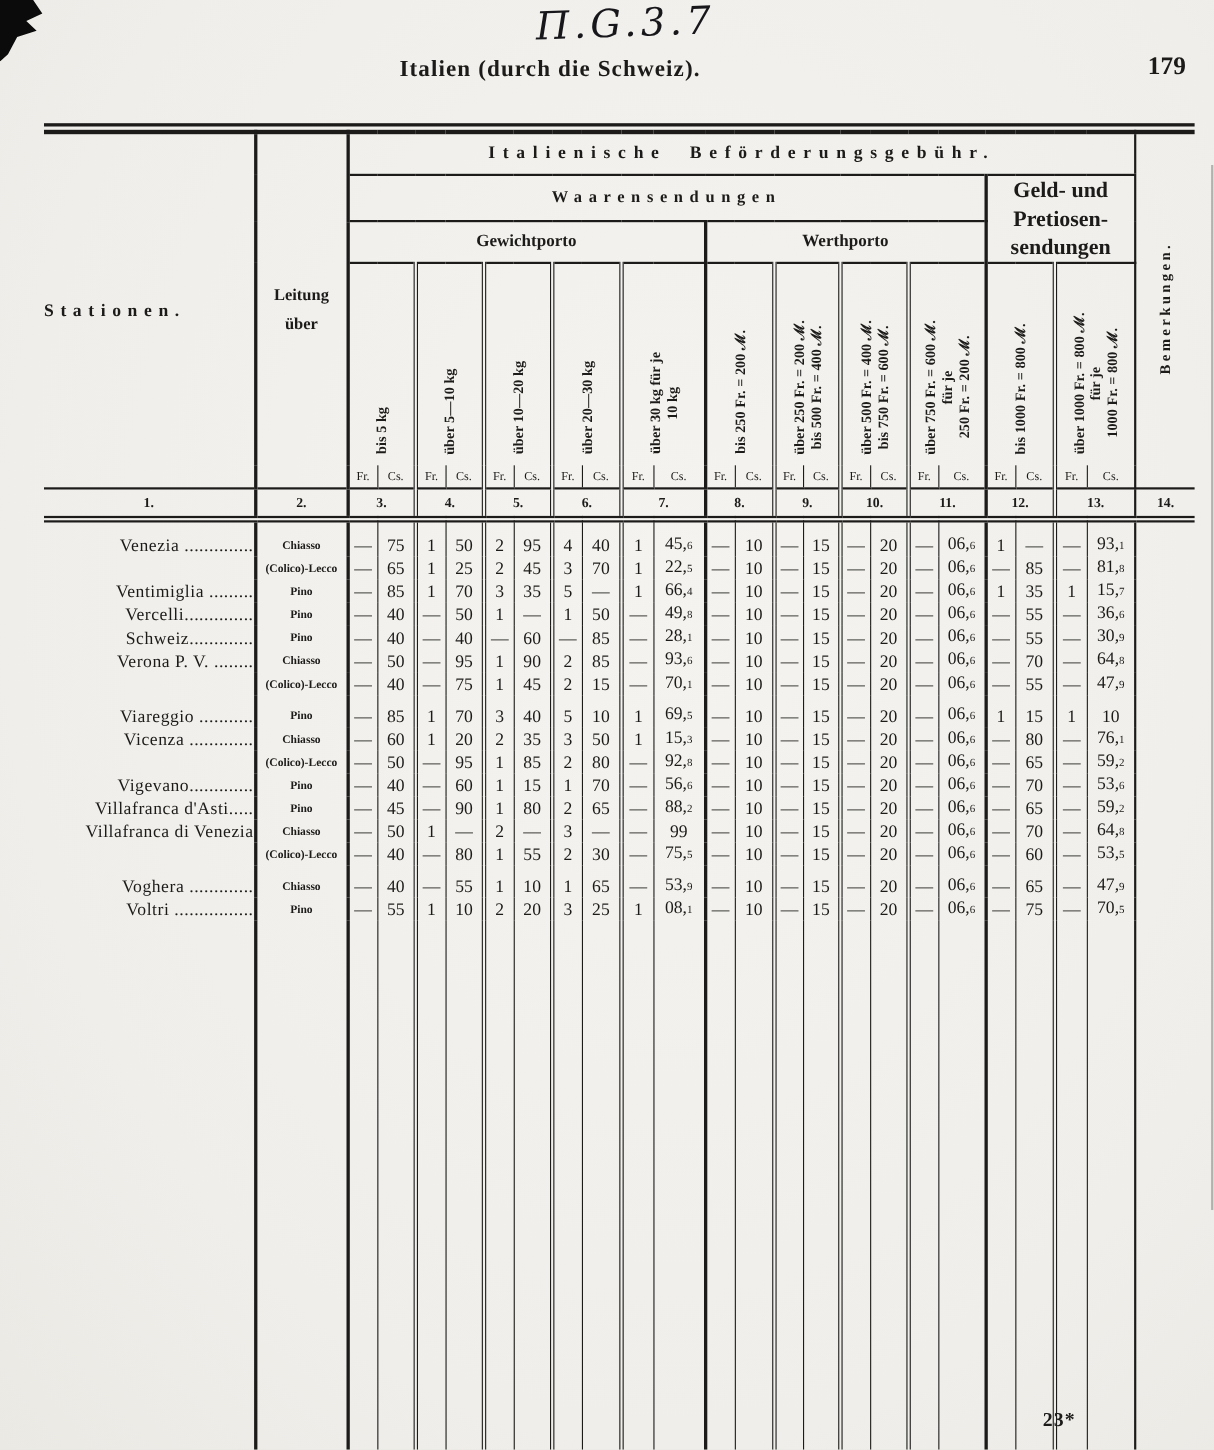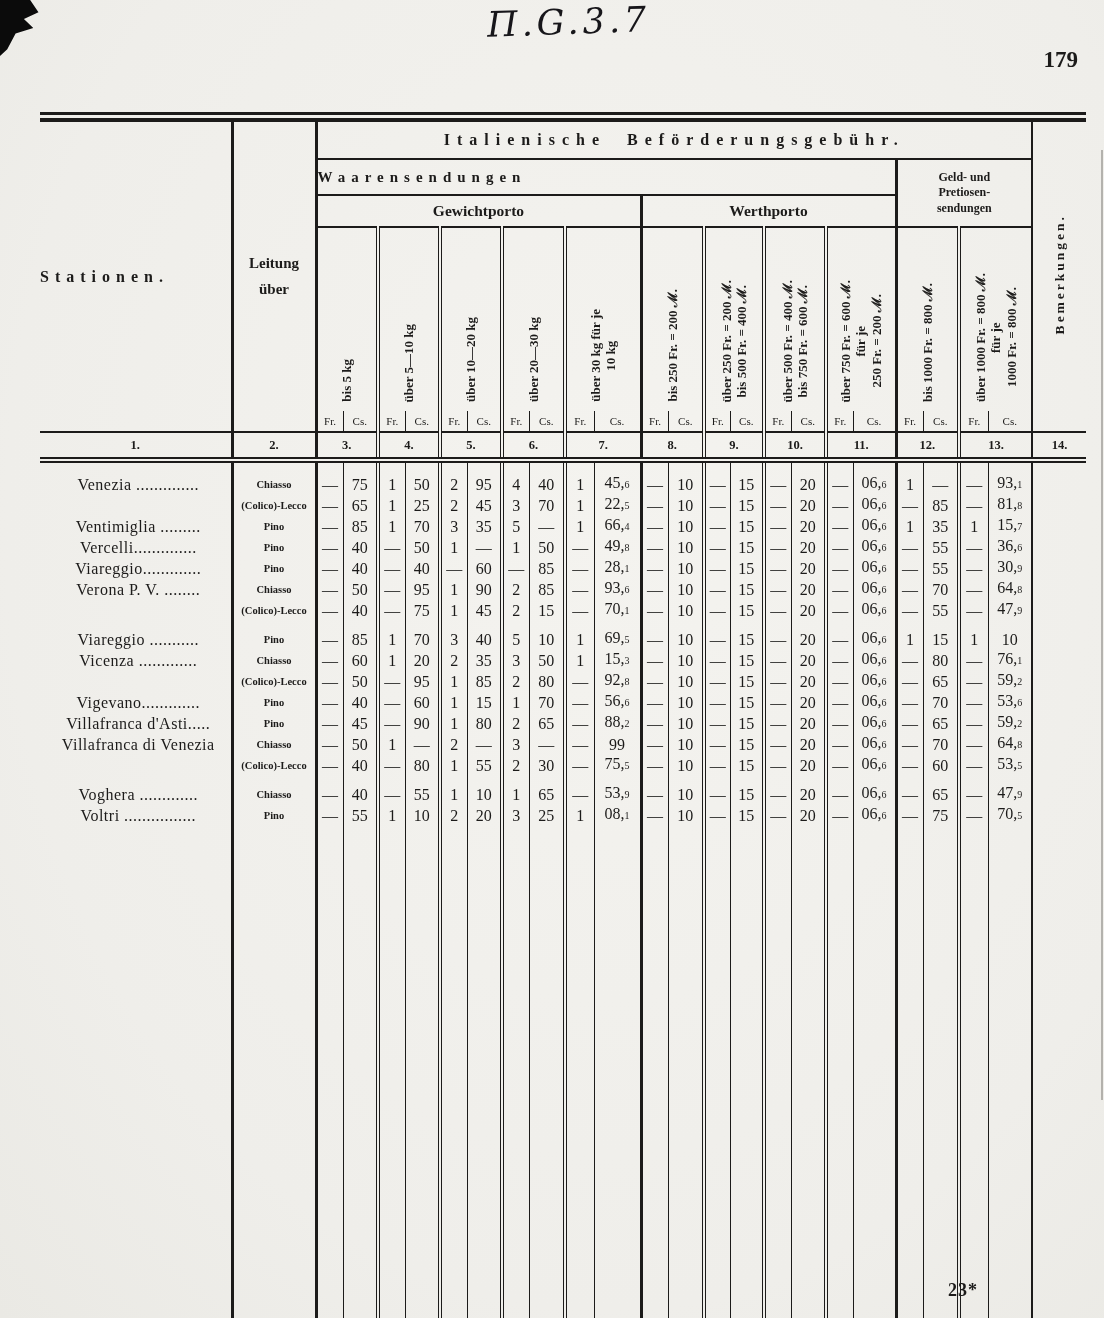--- a/index.html
+++ b/index.html
@@ -35,56 +35,57 @@
   thead th{font-weight:bold;}
   .station-h{font-size:16px;letter-spacing:6px;text-align:left;vertical-align:middle;
     border-bottom:2px solid #1c1b1a;}
   .leitung-h{font-size:15px;text-align:center;vertical-align:middle;
     border-left:3px solid #1c1b1a;border-bottom:2px solid #1c1b1a;}
   .leitung-h .hline{display:block;margin:9px 0;}
   .main-h{font-size:16px;letter-spacing:7px;word-spacing:10px;text-align:center;
     height:36px;vertical-align:middle;border-left:3px solid #1c1b1a;border-bottom:2px solid #1c1b1a;}
   .bemerk-h{border-left:2px solid #1c1b1a;border-bottom:2px solid #1c1b1a;
     text-align:center;vertical-align:middle;}
-  .waaren-h{font-size:15px;letter-spacing:6px;word-spacing:8px;text-align:left;height:34px;
+  .waaren-h{font-size:15px;letter-spacing:6px;word-spacing:8px;text-align:center;height:34px;
     border-left:3px solid #1c1b1a;border-bottom:2px solid #1c1b1a;vertical-align:middle;}
-  .geld-h{font-size:12px;line-height:1.3;text-align:center;vertical-align:middle;
+  .geld-h{font-size:20px;line-height:1.3;text-align:center;vertical-align:middle;
     border-left:3px solid #1c1b1a;border-bottom:2px solid #1c1b1a;margin-left:12px;}
   .gewicht-h,.werth-h{font-size:15.5px;text-align:center;height:30px;vertical-align:middle;
     border-left:3px solid #1c1b1a;border-bottom:2px solid #1c1b1a;}
 
   .vcell{height:178px;vertical-align:bottom;text-align:center;padding-bottom:5px;}
   .vtext{writing-mode:vertical-rl;transform:rotate(180deg);display:inline-block;
     font-size:13px;font-weight:bold;line-height:1.18;white-space:nowrap;}
   .vtext.center{text-align:center;}
   .vline{display:block;}
   .bemerk-h .vtext{font-size:13.5px;letter-spacing:3px;}
 
   .frcs{font-size:11px;font-weight:normal;text-align:center;height:20px;
     border-bottom:2px solid #1c1b1a;vertical-align:middle;}
   .colnum{font-size:12.5px;font-weight:bold;text-align:center;height:24px;
     border-bottom:6px double #1c1b1a;vertical-align:middle;}
 
   tbody td{font-size:16px;height:19px;line-height:19px;vertical-align:bottom;}
   tbody tr:first-child td{padding-top:10px;}
   tr.gap td{padding-top:8px;font-family:Liberation Serif, serif;}
-  .station{text-align:center;padding-left:6px;white-space:nowrap;overflow:hidden;letter-spacing:.5px;}
+  .station{text-align:right;padding-left:6px;white-space:nowrap;overflow:hidden;letter-spacing:.5px;}
   .leitung{font-size:10.5px;font-weight:bold;text-align:center;white-space:nowrap;margin-top:25px;}
   .num{text-align:center;}
   .dec{font-size:10px;}
   tfoot td{height:512px;}
 </style>
 </head>
 <body>
 
 <div class="page">
   <div class="ink-blot"></div>
   <div class="scan-edge"></div>
 
   <div class="handwriting">Π.G.3.7</div>
+  <div class="page-title">Italien (durch die Schweiz).</div>
   <div class="page-number">179</div>
 
   <div class="table-wrap">
     <div class="top-rule"></div>
     <table>
       <colgroup id="cg">
           <col style="width: 192px;">
           <col style="width: 84px;">
           <col style="width: 27px;">
           <col style="width: 35px;">
@@ -291,21 +292,21 @@
             <td class="num bl1">20</td>
             <td class="num bld">—</td>
             <td class="num bl1">06,<span class="dec">6</span></td>
             <td class="num bl3">—</td>
             <td class="num bl1">55</td>
             <td class="num bld">—</td>
             <td class="num bl1">36,<span class="dec">6</span></td>
             <td class="bemerk bl2"></td>
           </tr>
           <tr>
-            <td class="station">Viareggio.............</td>
+            <td class="station">Schweiz.............</td>
             <td class="leitung bl3">Pino</td>
             <td class="num bl3">—</td>
             <td class="num bl1">40</td>
             <td class="num bld">—</td>
             <td class="num bl1">40</td>
             <td class="num bld">—</td>
             <td class="num bl1">60</td>
             <td class="num bld">—</td>
             <td class="num bl1">85</td>
             <td class="num bld">—</td>

